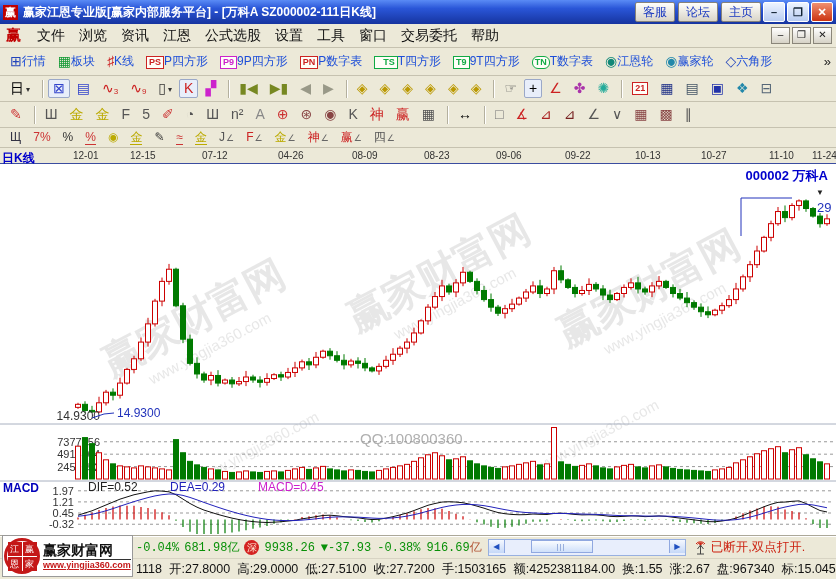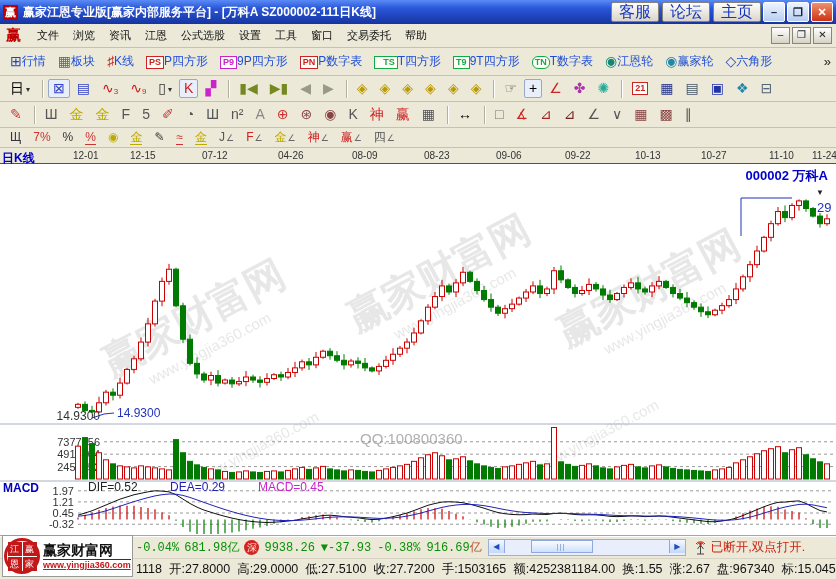--- a/index.html
+++ b/index.html
@@ -5,30 +5,30 @@
   html,body{margin:0;padding:0;background:#888;}
   #app{position:relative;width:836px;height:579px;background:#ece9d8;overflow:hidden;
        font-family:"Liberation Sans",sans-serif;-webkit-font-smoothing:antialiased;}
   
   .titlebar{position:absolute;left:0;top:0;width:836px;height:24px;box-sizing:border-box;
     background:linear-gradient(#5a8bf5 0%,#2a56d8 35%,#16349f 100%);display:flex;align-items:center;padding:0 3px;}
   .app-icon{width:15px;height:15px;background:#c00000;color:#fff;font-size:11px;font-weight:bold;
     display:flex;align-items:center;justify-content:center;margin-right:5px;flex:none;}
   .title-text{color:#fff;font-weight:bold;font-size:12px;flex:1;white-space:nowrap;overflow:hidden;}
   .tb-btn{height:18px;padding:0 7px;margin-left:3px;background:linear-gradient(#fefefc,#d9d5c9);
-    border:1px solid #86827a;border-radius:2px;font-size:16px;color:#1535c0;display:flex;align-items:center;flex:none;}
+    border:1px solid #86827a;border-radius:2px;font-size:12px;color:#1535c0;display:flex;align-items:center;flex:none;}
   .win-btn{width:20px;height:18px;margin-left:2px;border:1px solid #fff;border-radius:2px;flex:none;
     display:flex;align-items:center;justify-content:center;font-size:11px;font-weight:bold;color:#123;
     background:linear-gradient(#eef4ff,#b9cdf2);}
   .win-btn.close{background:linear-gradient(#f09070,#cc3311);color:#fff;}
   
   .menubar{position:absolute;left:0;top:24px;width:836px;height:24px;box-sizing:border-box;background:#ece9d8;
     border-bottom:1px solid #c6c2b0;display:flex;align-items:center;padding:0 4px;}
   .menu-logo{color:#c00000;font-weight:bold;font-size:15px;margin:0 9px 0 2px;}
-  .menu-item{font-size:11px;color:#111;padding:2px 7px;}
+  .menu-item{font-size:14px;color:#111;padding:2px 7px;}
   .menu-win{margin-left:auto;display:flex;}
   .mwb{width:17px;height:15px;border:1px solid #8a867a;background:linear-gradient(#fff,#d6d2c6);
     font-size:10px;line-height:14px;text-align:center;margin-left:2px;color:#222;}
   
   .tbrow{position:absolute;left:0;width:836px;background:#ece9d8;display:flex;align-items:center;
     padding-left:5px;box-sizing:border-box;border-bottom:1px solid #c6c2b0;}
   #tb1{top:48px;height:28px;}
   #tb2{top:76px;height:26px;}
   #tb3{top:102px;height:26px;}
   #tb4{top:128px;height:20px;}

